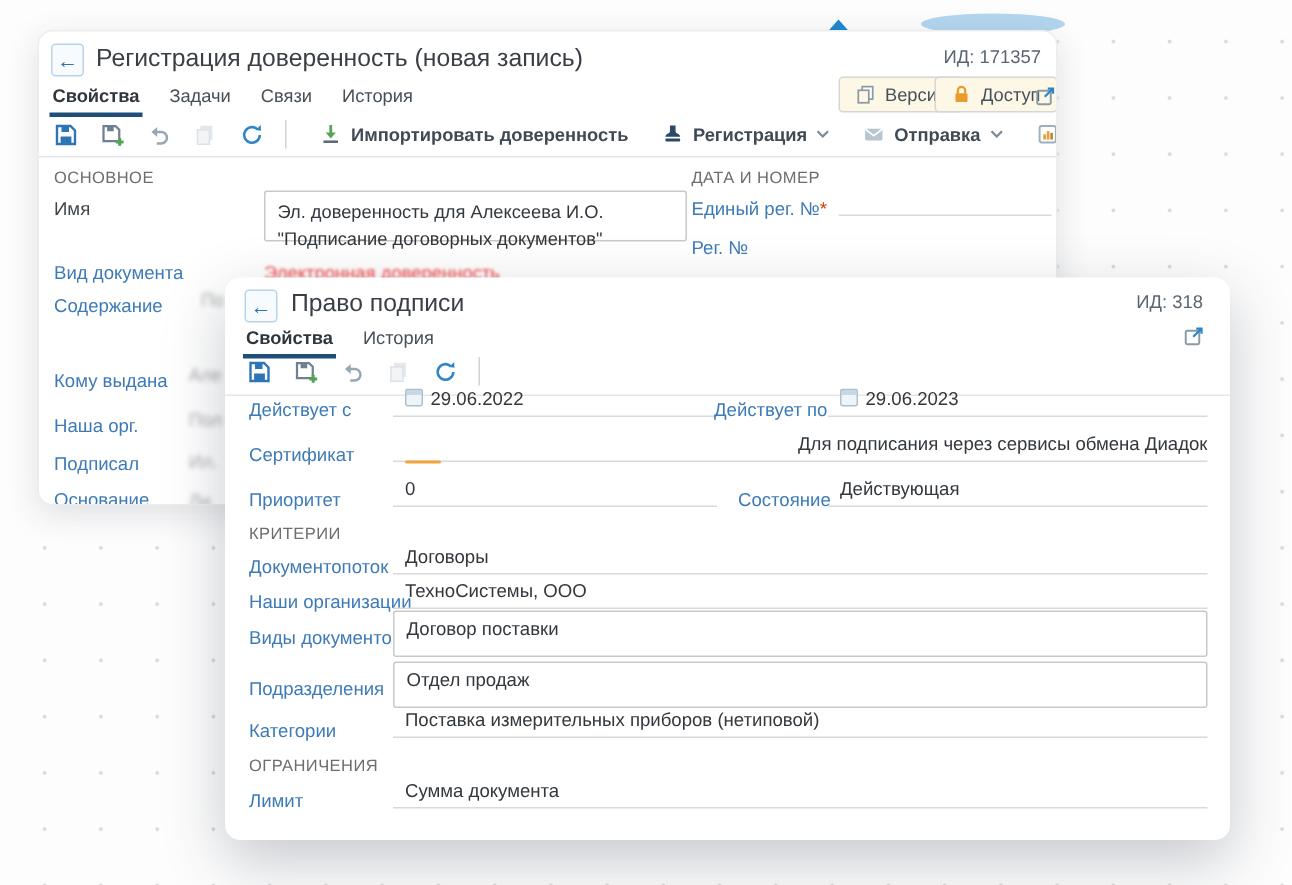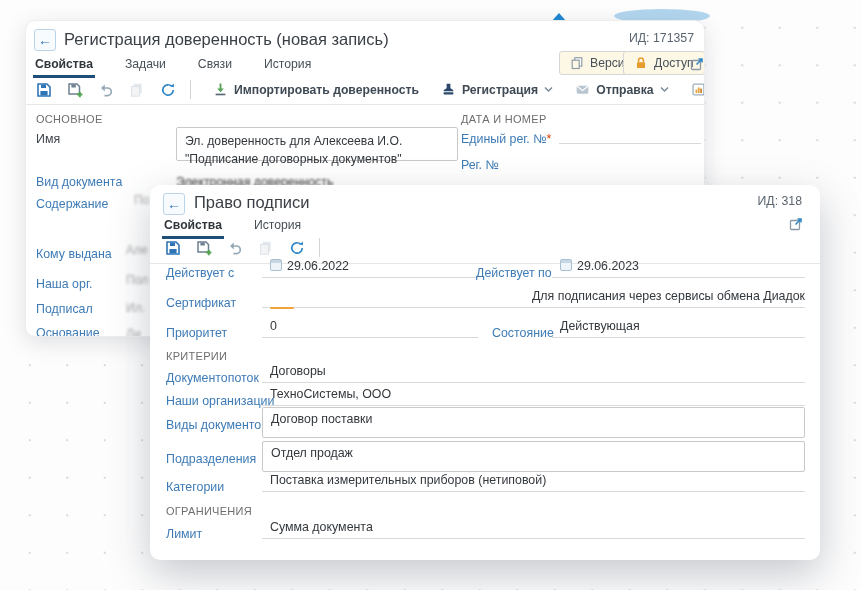--- a/index.html
+++ b/index.html
@@ -14,42 +14,42 @@
   .win.front{ left:150px; top:185px; width:670px; height:375px;
     box-shadow:0 14px 40px rgba(40,50,70,.26); z-index:2; overflow:hidden;}
   .decor-tri{ position:absolute; left:551px; top:13px; width:0; height:0; z-index:0;
     border-left:8px solid transparent; border-right:8px solid transparent; border-bottom:9px solid #1e88d2;}
   .decor-ell{ position:absolute; left:614px; top:9px; width:96px; height:14px; border-radius:50%;
     background:#b3d6ef; z-index:0;}
   .backbtn{ position:absolute; width:22px; height:22px; border:1px solid #b9d3e8; border-radius:3px;
     background:#f8fbfe; color:#2e75b6; font-size:14px; line-height:20px; text-align:center; cursor:pointer;}
   .wtitle{ position:absolute; font-size:16.5px; color:#3a3f45; white-space:nowrap;}
   .recid{ position:absolute; font-size:12.3px; color:#5a6570;}
-  .tabs{ position:absolute; display:flex; gap:32px;}
+  .tabs{ position:absolute; display:flex; gap:20px;}
   .tab{ font-size:12.2px; color:#474f57; padding-bottom:6px; cursor:pointer; position:relative;}
   .tab.active{ font-weight:bold; color:#30363c;}
   .tab.active::after{ content:""; position:absolute; left:-2px; right:-2px; bottom:-1px; height:3px; background:#1f4e79;}
   .toolbar{ position:absolute; display:flex; align-items:center; gap:14px;font-weight:bold;}
   .tbtn{ width:17px; height:17px; display:flex; align-items:center; justify-content:center; cursor:pointer;}
   .tsep{ width:1px; height:19px; background:#d3d3d3;}
   .tgroup{ display:flex; align-items:center; gap:6px; font-size:12.2px; color:#3f4a54; cursor:pointer; margin-left:8px; white-space:nowrap;}
   .hrline{ position:absolute; left:0; right:0; border-top:1px solid #e6e6e6;}
   .sechead{ position:absolute; font-size:11px; color:#6d6d6d; letter-spacing:.3px;}
   .plabel{ position:absolute; font-size:12.4px; color:#3f454b; white-space:nowrap;}
   .blabel{ position:absolute; font-size:12.4px; color:#3e7bb6; white-space:nowrap; cursor:pointer;}
   .uval{ position:absolute; font-size:12.4px; color:#33383d; border-bottom:1px solid #d9d9d9;
     height:19px; padding:0 0 2px 8px; white-space:nowrap; overflow:hidden;}
   .boxval{ position:absolute; font-size:12.4px; color:#33383d; border:1px solid #c9c9c9; border-radius:2px;
     padding:4px 8px; background:#fff;}
   .cal{ display:inline-block; width:12px; height:12px; margin:0 5px 0 0; vertical-align:-1px;
     border:1px solid #a9c0d2; border-radius:2px; background:linear-gradient(#c7d7e3 0 3px, #eff4f8 3px); }
   .crmbtn{ position:absolute; display:flex; align-items:center; gap:6px; height:24px; padding:0 10px;
     background:#fdf7e5; border:1px solid #d6d6d6; border-radius:3px; font-size:12.2px; color:#45505a; cursor:pointer;}
   .ghost{ position:absolute; font-size:12px; color:#a9a9a9; filter:blur(1.6px); white-space:nowrap;}
-  .ghostval{ position:absolute; font-size:12.3px; color:#404040; filter:blur(.9px); white-space:nowrap;}
+  .ghostval{ position:absolute; font-size:12.3px; color:#ef4444; filter:blur(.9px); white-space:nowrap;}
   .squiggle{ position:absolute; height:2px; background:#f2a33c; border-radius:1px;}
   .req{ color:#d83b01;}
   svg{ display:block;}
 </style>
 </head>
 <body>
 
 <div class="stage">
   <div class="decor-tri"></div>
   <div class="decor-ell"></div>

